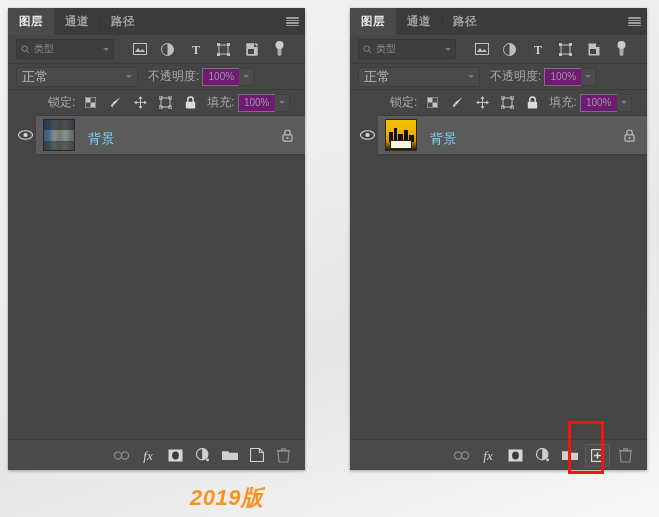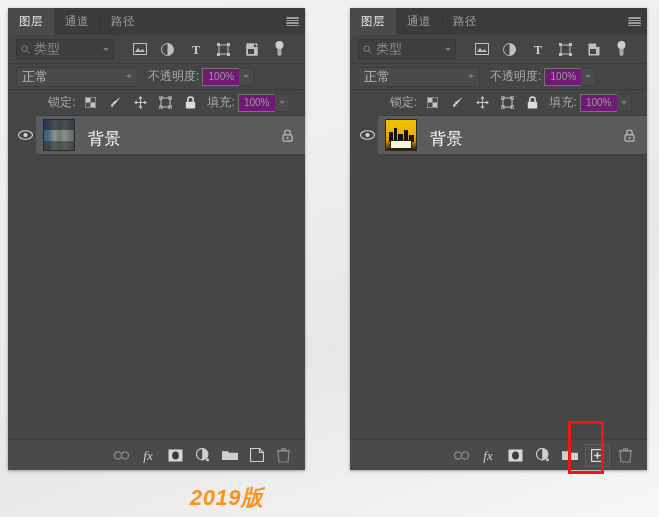--- a/index.html
+++ b/index.html
@@ -22,21 +22,21 @@
   .panel.left{left:8px;}
   .panel.right{left:350px;}
 
   
   .tabbar{
     height:27px;background:#3b3b3b;display:flex;align-items:stretch;
     position:relative;flex:0 0 auto;
   }
   .tab{
     display:flex;align-items:center;padding:0 11px;font-size:11.5px;
-    color:#a0a0a0;letter-spacing:.5px;position:relative;
+    color:#a0a0a0;letter-spacing:.5px;position:relative;font-weight:bold;
   }
   .tab.active{background:#4a4a4a;color:#e8e8e8;}
   .tab.active::after{content:"";position:absolute;left:0;right:0;bottom:0;height:1px;background:#4a4a4a;}
   .tab + .tab::before{
     content:"";position:absolute;left:0;top:6px;bottom:6px;width:1px;background:#333;
   }
   .tab.active + .tab::before{background:transparent;}
   .menu-btn{
     margin-left:auto;width:26px;display:flex;align-items:center;justify-content:center;
   }
@@ -48,21 +48,21 @@
     flex:0 0 auto;display:flex;align-items:center;
     background:#454545;border-bottom:1px solid #3a3a3a;
     padding:0 8px;
   }
   .row.filter{height:28px;}
   .row.blend{height:25px;}
   .row.lock{height:25px;margin-left:32px;}
 
   .search-box{
     width:88px;height:18px;background:#3e3e3e;border:1px solid #363636;border-radius:1px;
-    display:flex;align-items:center;padding:0 4px;color:#8d8d8d;font-size:13px;gap:4px;
+    display:flex;align-items:center;padding:0 4px;color:#8d8d8d;font-size:10px;gap:4px;
   }
   .search-box .cap{flex:1;}
   .mag{width:9px;height:9px;display:block;}
   .mini-caret{width:0;height:0;border-left:3px solid transparent;border-right:3px solid transparent;border-top:3px solid #7c7c7c;}
 
   .filter-icons{display:flex;align-items:center;gap:13px;margin-left:18px;}
   .ficon{width:15px;height:15px;display:flex;align-items:center;justify-content:center;color:#bfbfbf;}
 
   .blend-select{
     width:110px;height:18px;background:#4a4a4a;border:1px solid #3d3d3d;border-radius:1px;
@@ -115,21 +115,21 @@
   }
   .thumb.photo{
     background:linear-gradient(90deg,#3d5a78 0%,#4a6b88 18%,#8e8f84 34%,#6e7a72 52%,#8a9088 70%,#59636a 100%);
   }
   .thumb.photo::before{
     content:"";position:absolute;left:0;right:0;top:0;height:10px;background:rgba(20,28,40,.55);
   }
   .thumb.photo::after{
     content:"";position:absolute;left:0;right:0;bottom:0;height:9px;background:rgba(35,42,38,.5);
   }
-  .layer-name{margin-left:13px;color:#ffffff;font-size:16px;letter-spacing:.5px;margin-top:8px;}
+  .layer-name{margin-left:13px;color:#7dd3fc;font-size:13px;letter-spacing:.5px;margin-top:8px;}
   .rowlock{margin-left:auto;color:#b5b5b5;}
 
   
   .bottombar{
     flex:0 0 auto;height:30px;background:#4a4a4a;border-top:1px solid #3c3c3c;
     display:flex;align-items:center;justify-content:flex-end;padding-right:8px;gap:0px;padding-left:41px;
   }
   .bicon{
     width:27px;height:24px;display:flex;align-items:center;justify-content:center;
     color:#c9c9c9;

